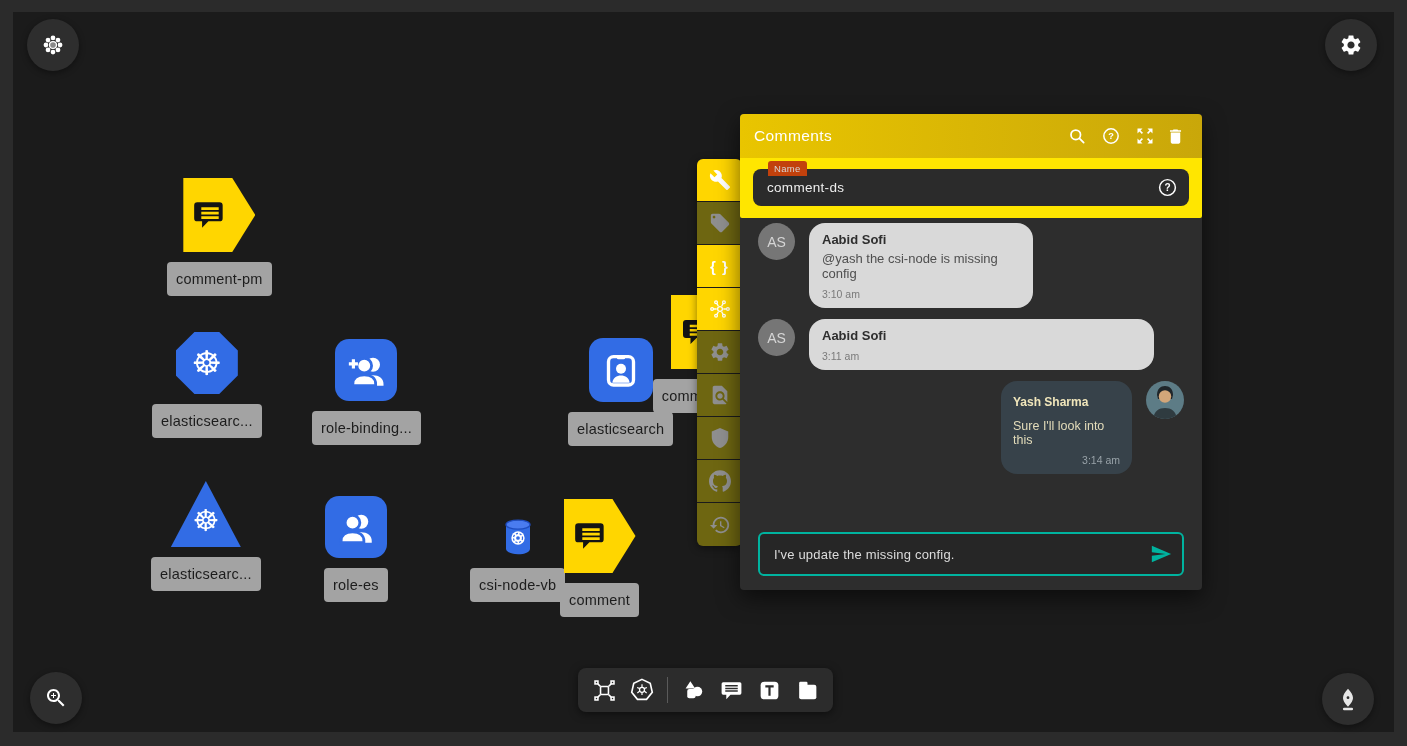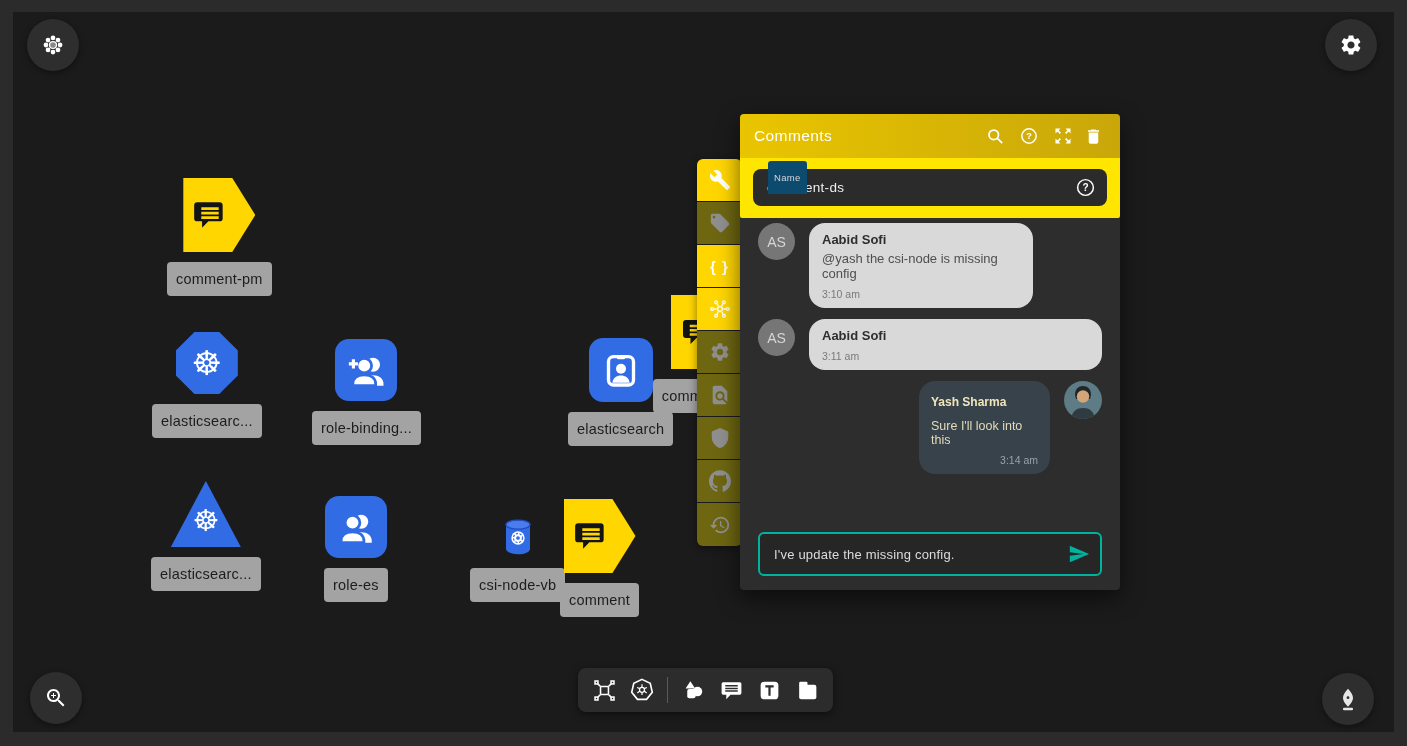--- a/index.html
+++ b/index.html
@@ -39,34 +39,34 @@
   .vitem .braces { font-weight:700; font-size:15px; color:#fff; letter-spacing:1px; }
 
   
   .btoolbar { position:absolute; left:578px; top:668px; height:44px; z-index:20; background:#2c2c2c;
               border-radius:8px; display:flex; align-items:center; gap:12px; padding:0 13px;
               box-shadow:0 2px 8px rgba(0,0,0,.5); }
   .btoolbar .bicon { width:26px; height:26px; display:flex; align-items:center; justify-content:center; cursor:pointer; }
   .btoolbar .divider { width:1px; height:26px; background:#5a5a5a; }
 
   
-  .panel { position:absolute; left:740px; top:114px; width:380px; height:476px; z-index:10;
+  .panel { position:absolute; left:740px; top:114px; width:462px; height:476px; z-index:10;
            background:#2d2d2d; border-radius:4px; box-shadow:0 8px 22px rgba(0,0,0,.55);
            display:flex; flex-direction:column; }
   .phead { height:44px; background:linear-gradient(90deg,#e9c500,#c9a70a); border-radius:4px 4px 0 0;
            display:flex; align-items:center; padding:0 14px; }
   .ptitle { color:#fff; font-size:15.5px; letter-spacing:.4px; flex:1; }
   .hicon { width:34px; display:flex; justify-content:center; cursor:pointer; }
   .namesec { background:#ffe600; padding:11px 13px 12px; border-radius:0 0 2px 2px; }
   .namewrap { position:relative; }
   .nameinput { width:100%; height:37px; background:#2b2b2b; border:none; border-radius:8px;
                color:#ededed; font-size:13.5px; padding:0 40px 0 14px; letter-spacing:.3px;
                font-family:"Liberation Sans", sans-serif; outline:none; }
-  .namechip { position:absolute; top:-8px; left:15px; background:#0c4a6e; color:#d6d6d6;
-              font-size:9.5px; padding:11px 6px; border-radius:3px 3px 0 0; letter-spacing:.3px; }
+  .namechip { position:absolute; top:-8px; left:15px; background:#c2410c; color:#d6d6d6;
+              font-size:9.5px; padding:2px 6px; border-radius:3px 3px 0 0; letter-spacing:.3px; }
   .namehelp { position:absolute; right:11px; top:8px; cursor:pointer; }
 
   .msgs { flex:1; padding:5px 18px 0; overflow:hidden; }
   .mrow { display:flex; gap:14px; margin-bottom:11px; }
   .avatar { width:37px; height:37px; border-radius:50%; background:#767676; color:#d5d5d5;
             display:flex; align-items:center; justify-content:center; font-size:14px; flex:none; }
   .bubble { background:#d9d9d9; border-radius:16px; padding:9px 13px 8px; color:#4f4f4f; font-size:13px; }
   .bname { font-weight:700; color:#2e2e2e; font-size:13px; margin-bottom:4px; }
   .btime { font-size:10.5px; color:#7a7a7a; margin-top:7px; }
   .b1 { width:224px; }

